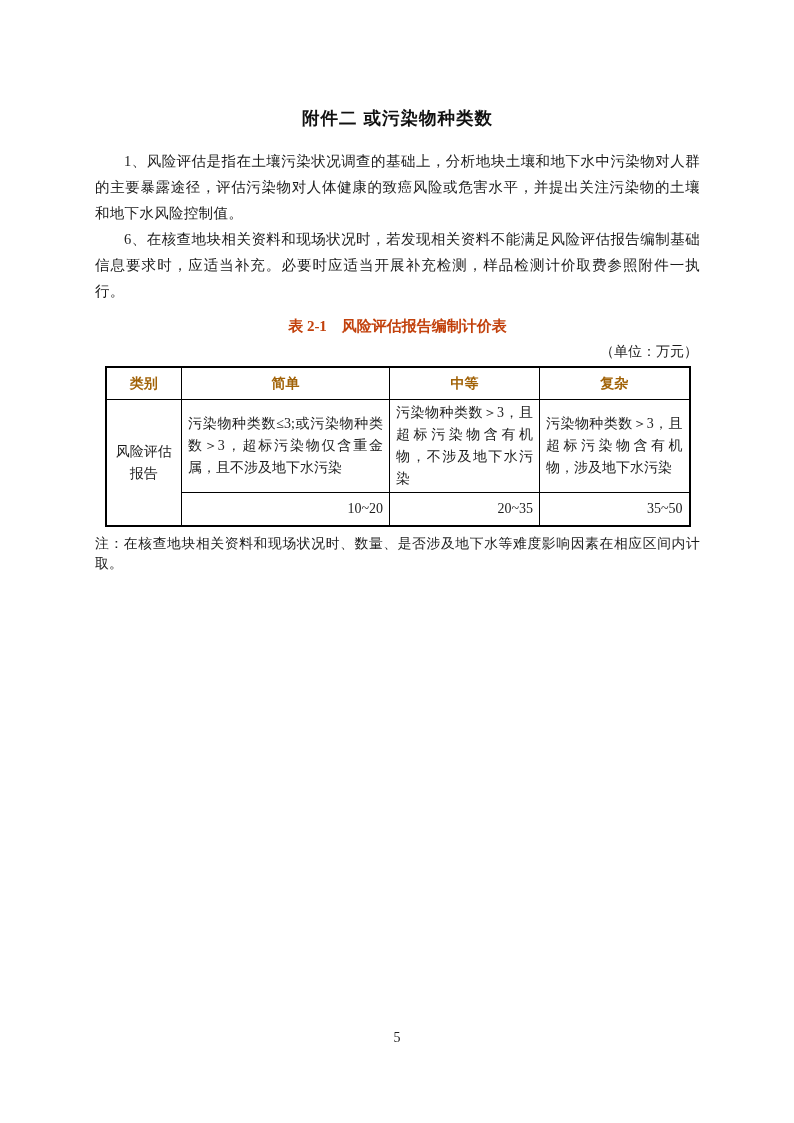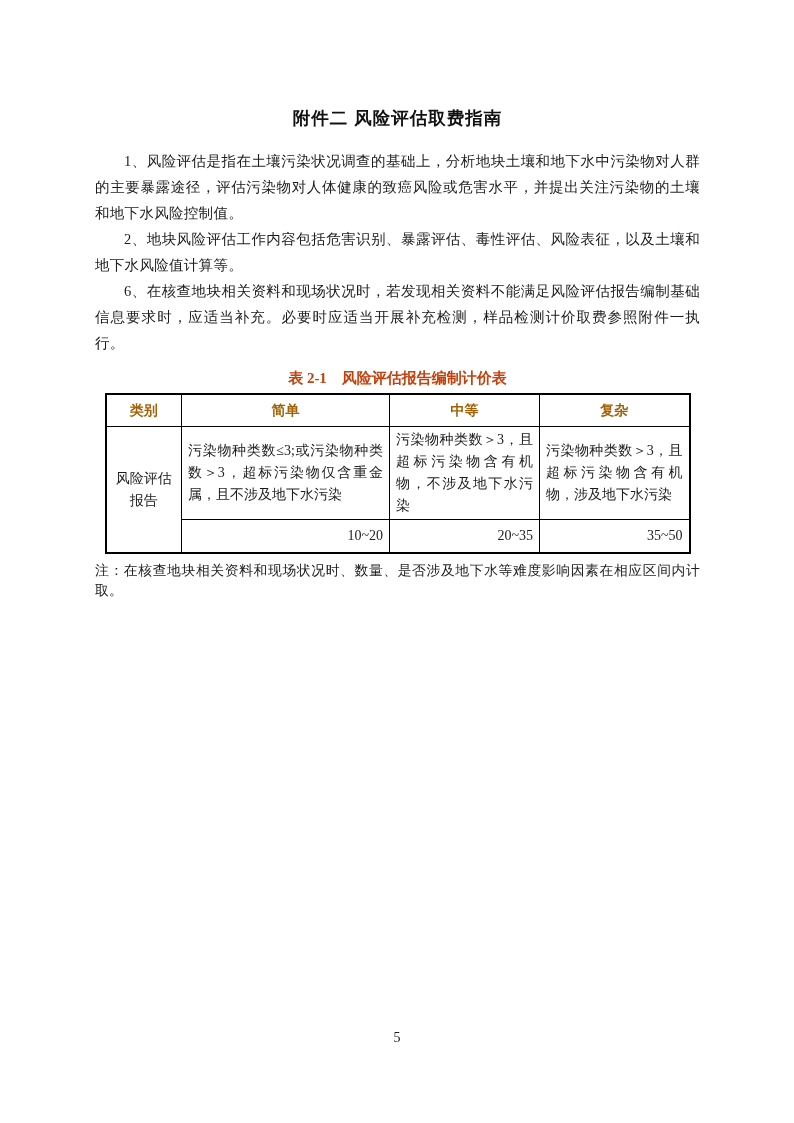--- a/index.html
+++ b/index.html
@@ -108,30 +108,30 @@
     text-align: center;
     font-size: 14px;
   }
 </style>
 </head>
 <body>
 
 <div class="page">
   <div class="content">
 
-    <h1 class="doc-title">附件二 风险评估取费指南</h1>
+    <h1 class="doc-title">附件二 或污染物种类数</h1>
 
     <div class="body-text">
       <p class="para">1、风险评估是指在土壤污染状况调查的基础上，分析地块土壤和地下水中污染物对人群的主要暴露途径，评估污染物对人体健康的致癌风险或危害水平，并提出关注污染物的土壤和地下水风险控制值。</p>
-      <p class="para">2、地块风险评估工作内容包括危害识别、暴露评估、毒性评估、风险表征，以及土壤和地下水风险值计算等。</p>
       <p class="para">6、在核查地块相关资料和现场状况时，若发现相关资料不能满足风险评估报告编制基础信息要求时，应适当补充。必要时应适当开展补充检测，样品检测计价取费参照附件一执行。</p>
     </div>
 
     <div class="table-caption">表 2-1　风险评估报告编制计价表</div>
 
+    <div class="unit-label">（单位：万元）</div>
 
     <table class="fee-table">
       <colgroup>
         <col style="width: 76px">
         <col style="width: 208px">
         <col style="width: 150px">
         <col style="width: 150px">
       </colgroup>
       <thead>
         <tr>

